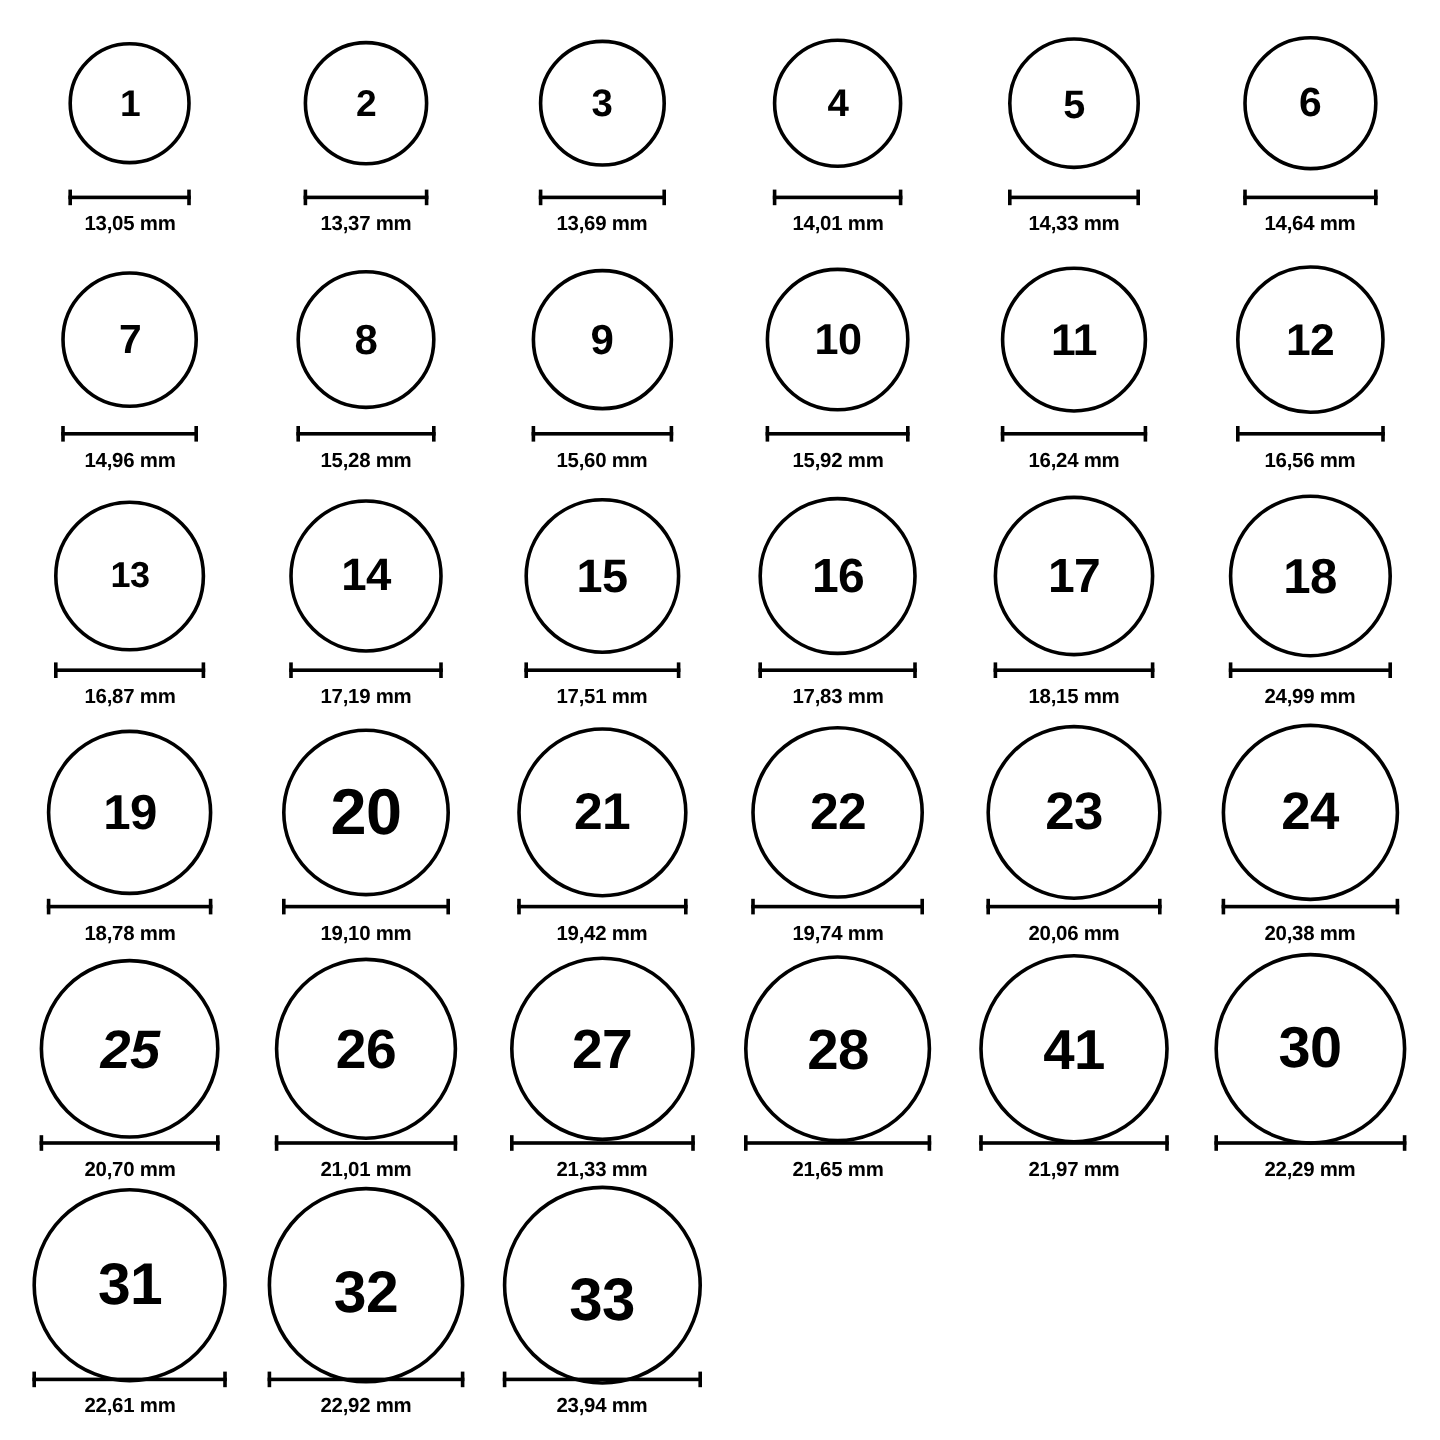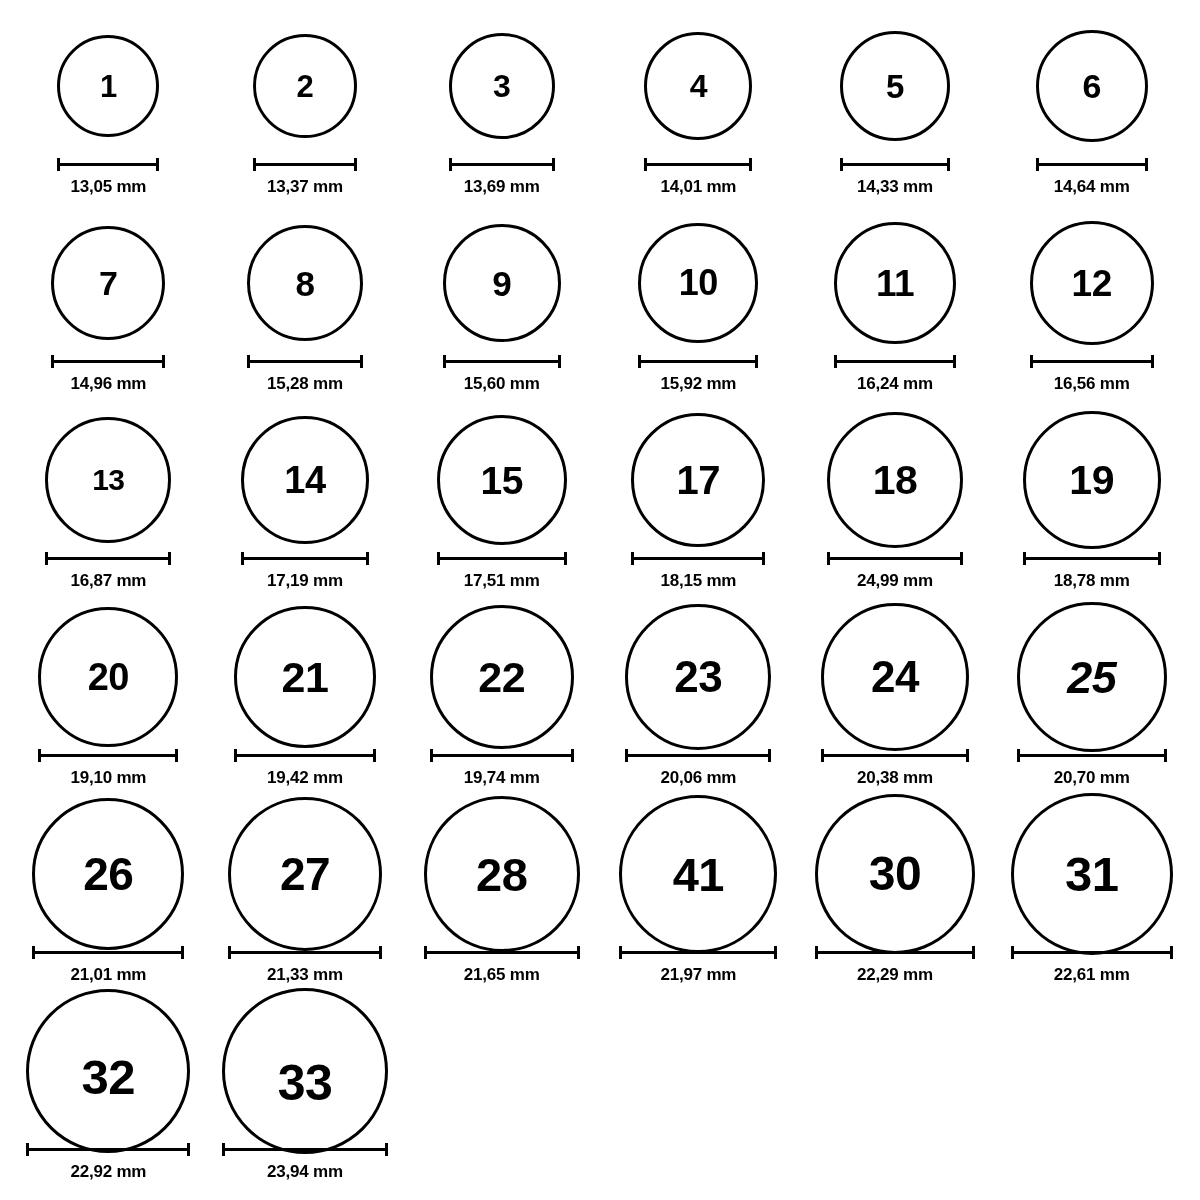--- a/index.html
+++ b/index.html
@@ -282,20 +282,33 @@
         </div>
         <div class="measure" style="width: 130px;">
           <div class="bar"></div>
           <div class="cap left"></div>
           <div class="cap right"></div>
         </div>
         <div class="mm">17,51 mm</div>
       </div>
       <div class="cell">
         <div class="ring-wrap">
+          <div class="ring" style="width: 132px; height: 132px;">
+            <span class="ring-label" style="font-size: 40px;">16</span>
+          </div>
+        </div>
+        <div class="measure" style="width: 132px;">
+          <div class="bar"></div>
+          <div class="cap left"></div>
+          <div class="cap right"></div>
+        </div>
+        <div class="mm">17,83 mm</div>
+      </div>
+      <div class="cell">
+        <div class="ring-wrap">
           <div class="ring" style="width: 134px; height: 134px;">
             <span class="ring-label" style="font-size: 40px;">17</span>
           </div>
         </div>
         <div class="measure" style="width: 134px;">
           <div class="bar"></div>
           <div class="cap left"></div>
           <div class="cap right"></div>
         </div>
         <div class="mm">18,15 mm</div>
@@ -322,21 +335,21 @@
         <div class="measure" style="width: 138px;">
           <div class="bar"></div>
           <div class="cap left"></div>
           <div class="cap right"></div>
         </div>
         <div class="mm">18,78 mm</div>
       </div>
       <div class="cell">
         <div class="ring-wrap">
           <div class="ring" style="width: 140px; height: 140px;">
-            <span class="ring-label" style="font-size: 38px;">20</span>
+            <span class="ring-label" style="font-size: 54px;">20</span>
           </div>
         </div>
         <div class="measure" style="width: 140px;">
           <div class="bar"></div>
           <div class="cap left"></div>
           <div class="cap right"></div>
         </div>
         <div class="mm">19,10 mm</div>
       </div>
       <div class="cell">

